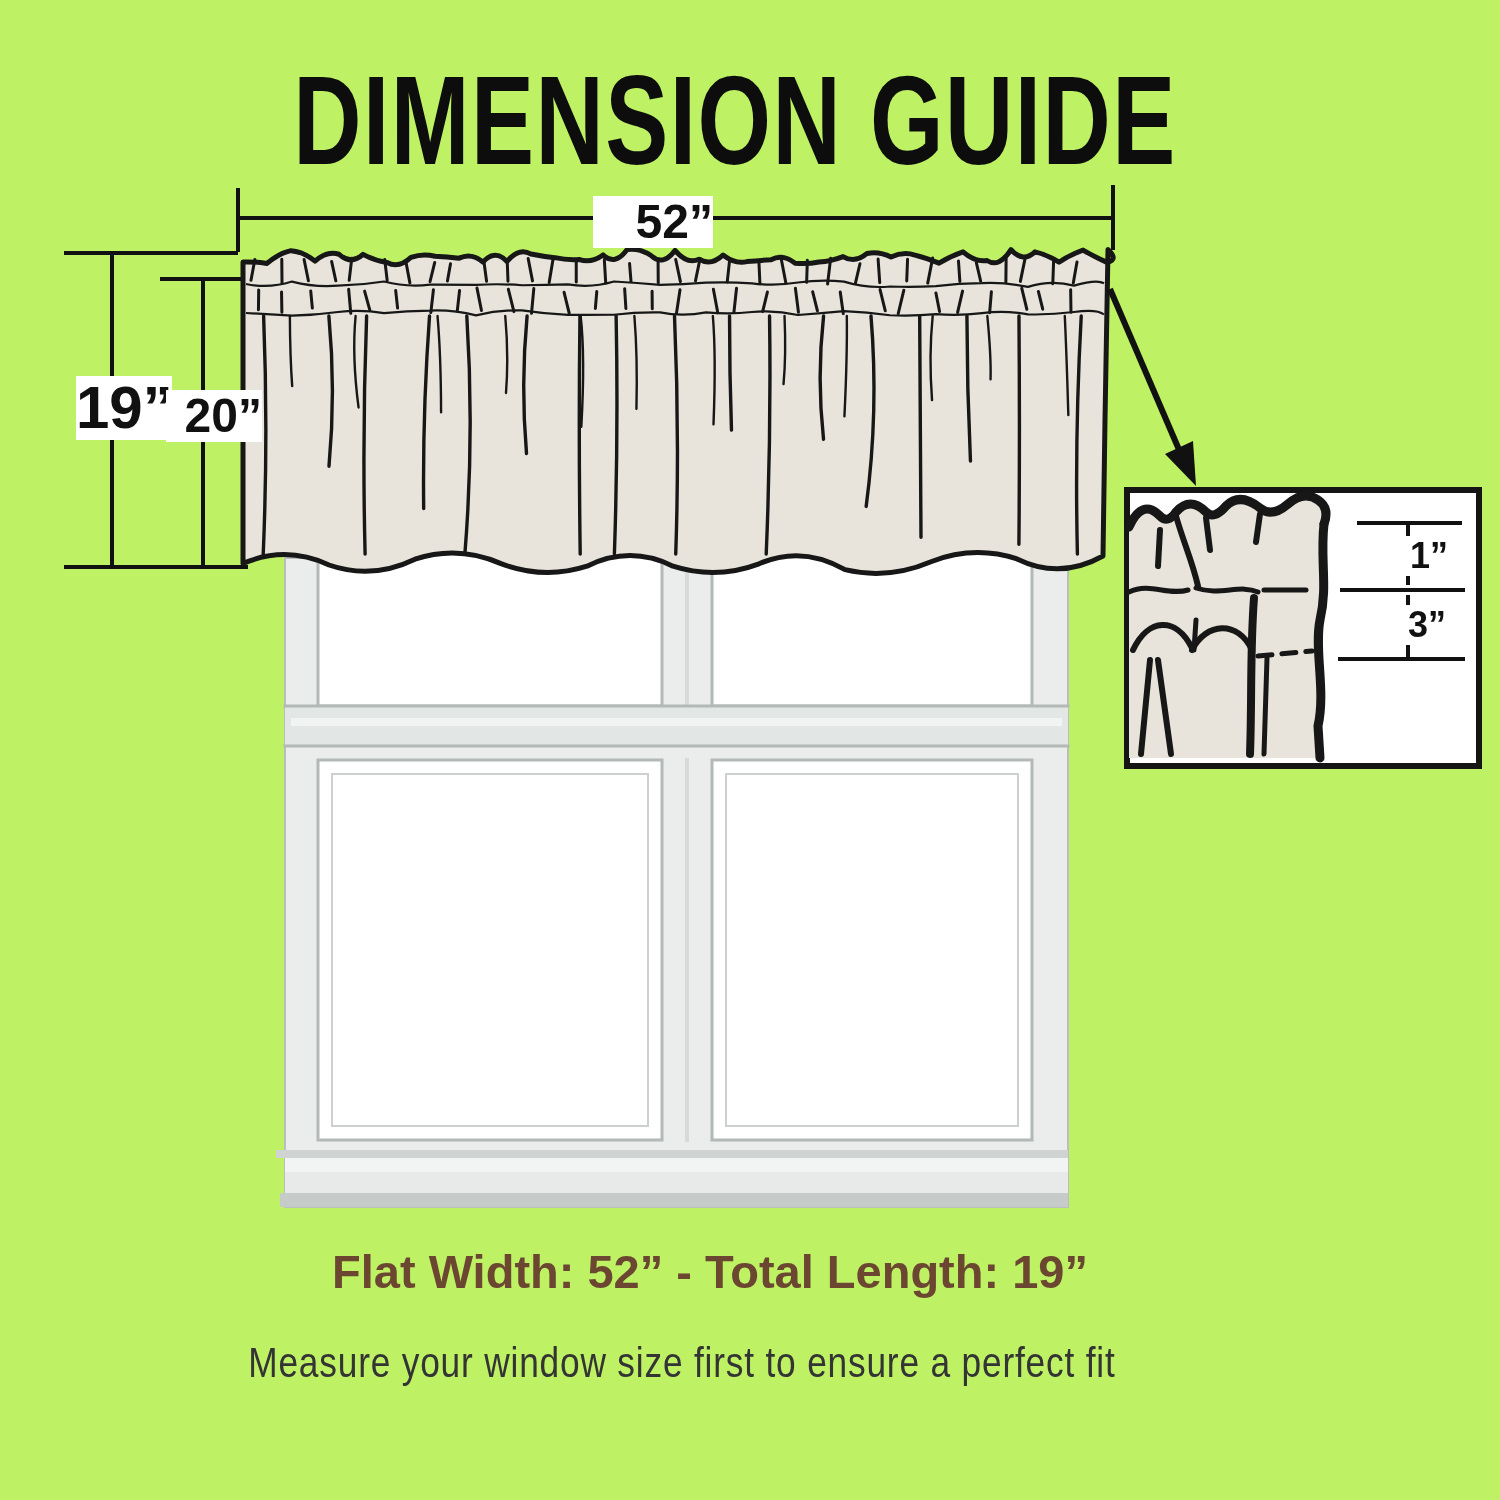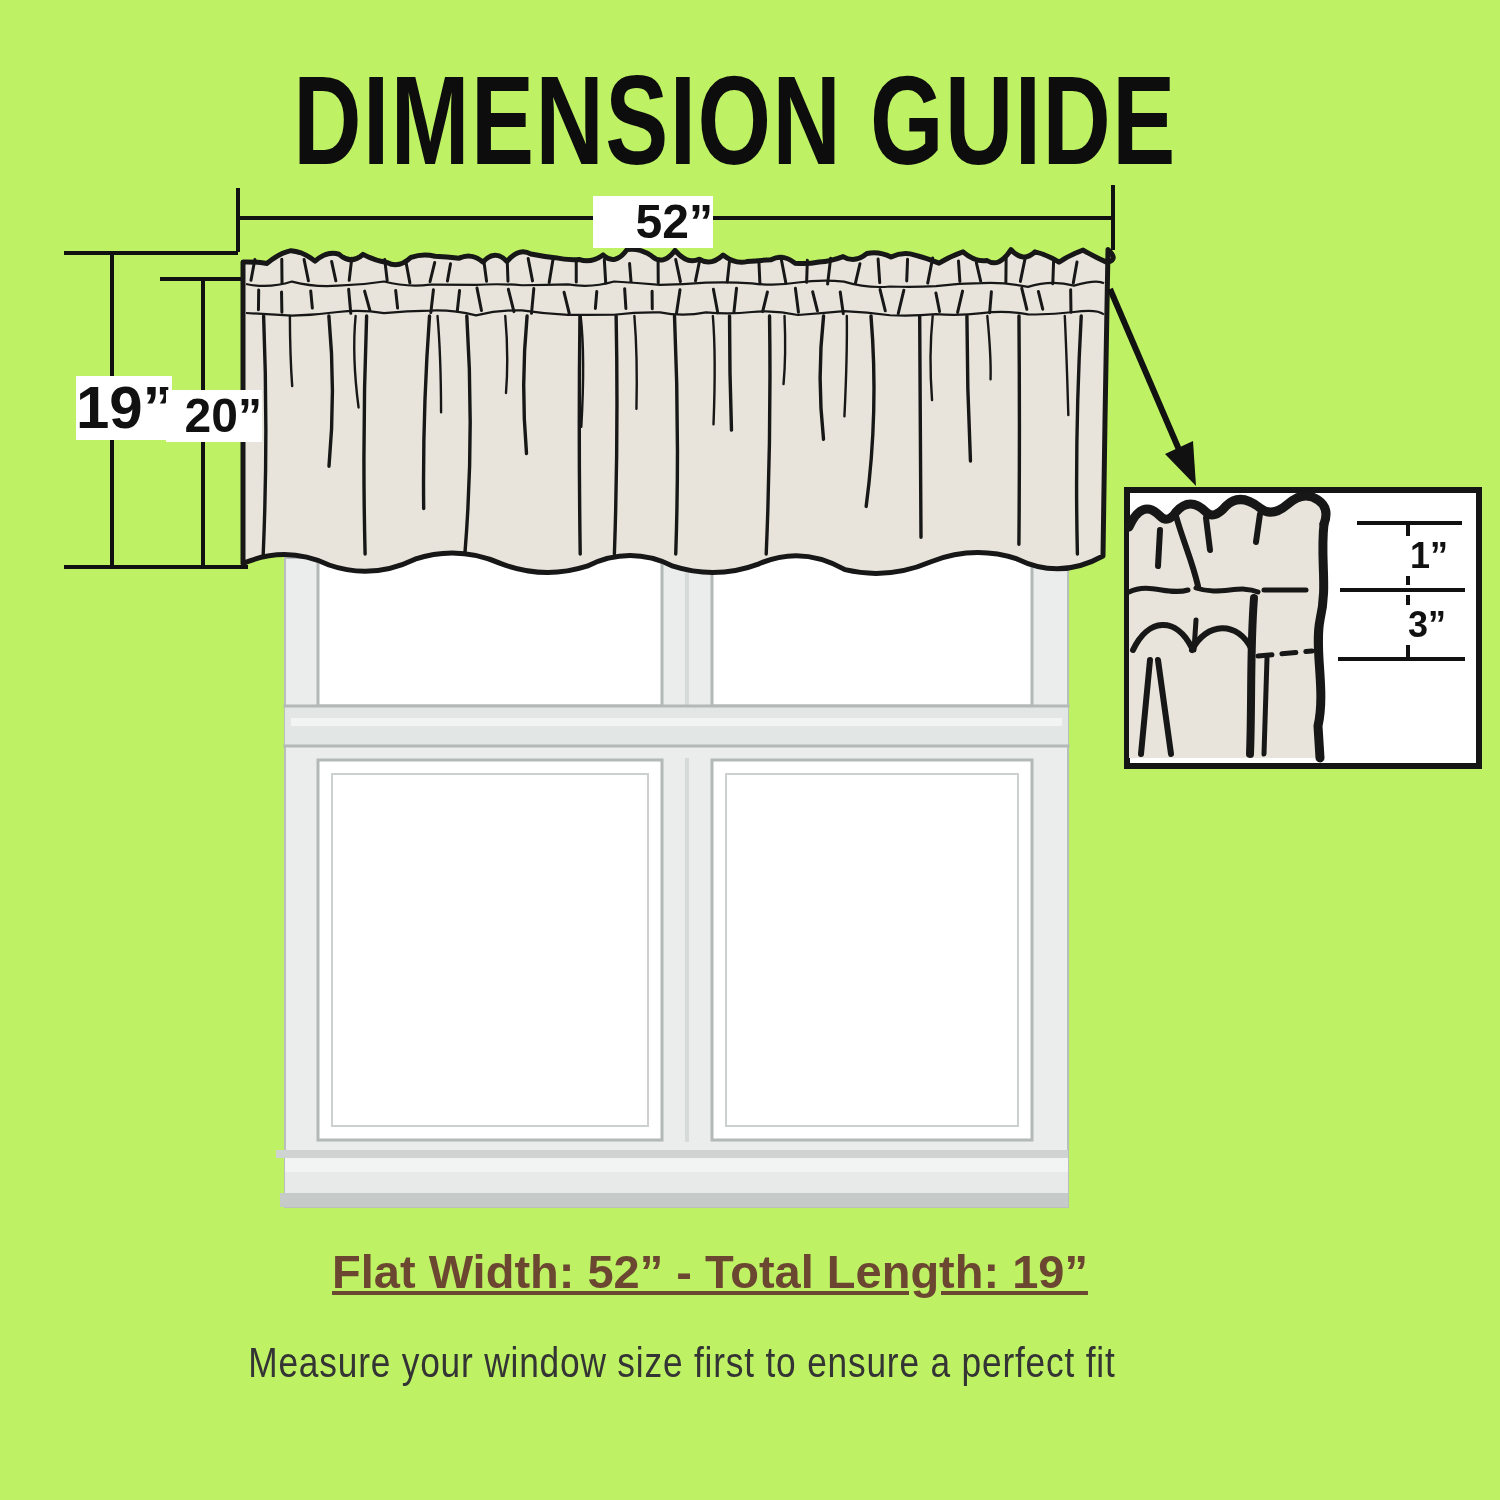--- a/index.html
+++ b/index.html
@@ -5,21 +5,21 @@
   html,body{margin:0;padding:0;background:#fff;}
   .canvas{position:relative;width:1500px;height:1500px;background:#bef264;overflow:hidden;
           font-family:"Liberation Sans",sans-serif;}
   svg{position:absolute;left:0;top:0;}
   .title{position:absolute;top:58px;left:735px;transform:translateX(-50%) scaleX(0.75);
          transform-origin:center;white-space:nowrap;font-weight:900;font-size:126px;
          letter-spacing:2px;color:#0d0d0d;line-height:1.0;}
   .dim-label{position:absolute;background:#fff;font-weight:bold;color:#111;
              text-align:right;line-height:1.0;padding:2px 0;}
   .footer-size{position:absolute;top:1244px;left:0;width:1420px;text-align:center;
-               font-weight:bold;font-size:47px;color:#6b4731;text-decoration:underline;}
+               font-weight:bold;font-size:47px;color:#6b4731;}
   .footer-note{position:absolute;top:1338px;left:0;width:1364px;text-align:center;}
   .footer-note span{display:inline-block;transform:scaleX(0.82);transform-origin:center;
                font-weight:400;font-size:43px;color:#343434;letter-spacing:1px;}
 </style>
 </head>
 <body>
 
 <div class="canvas">
 
   <svg id="art" width="1500" height="1500" viewBox="0 0 1500 1500">

